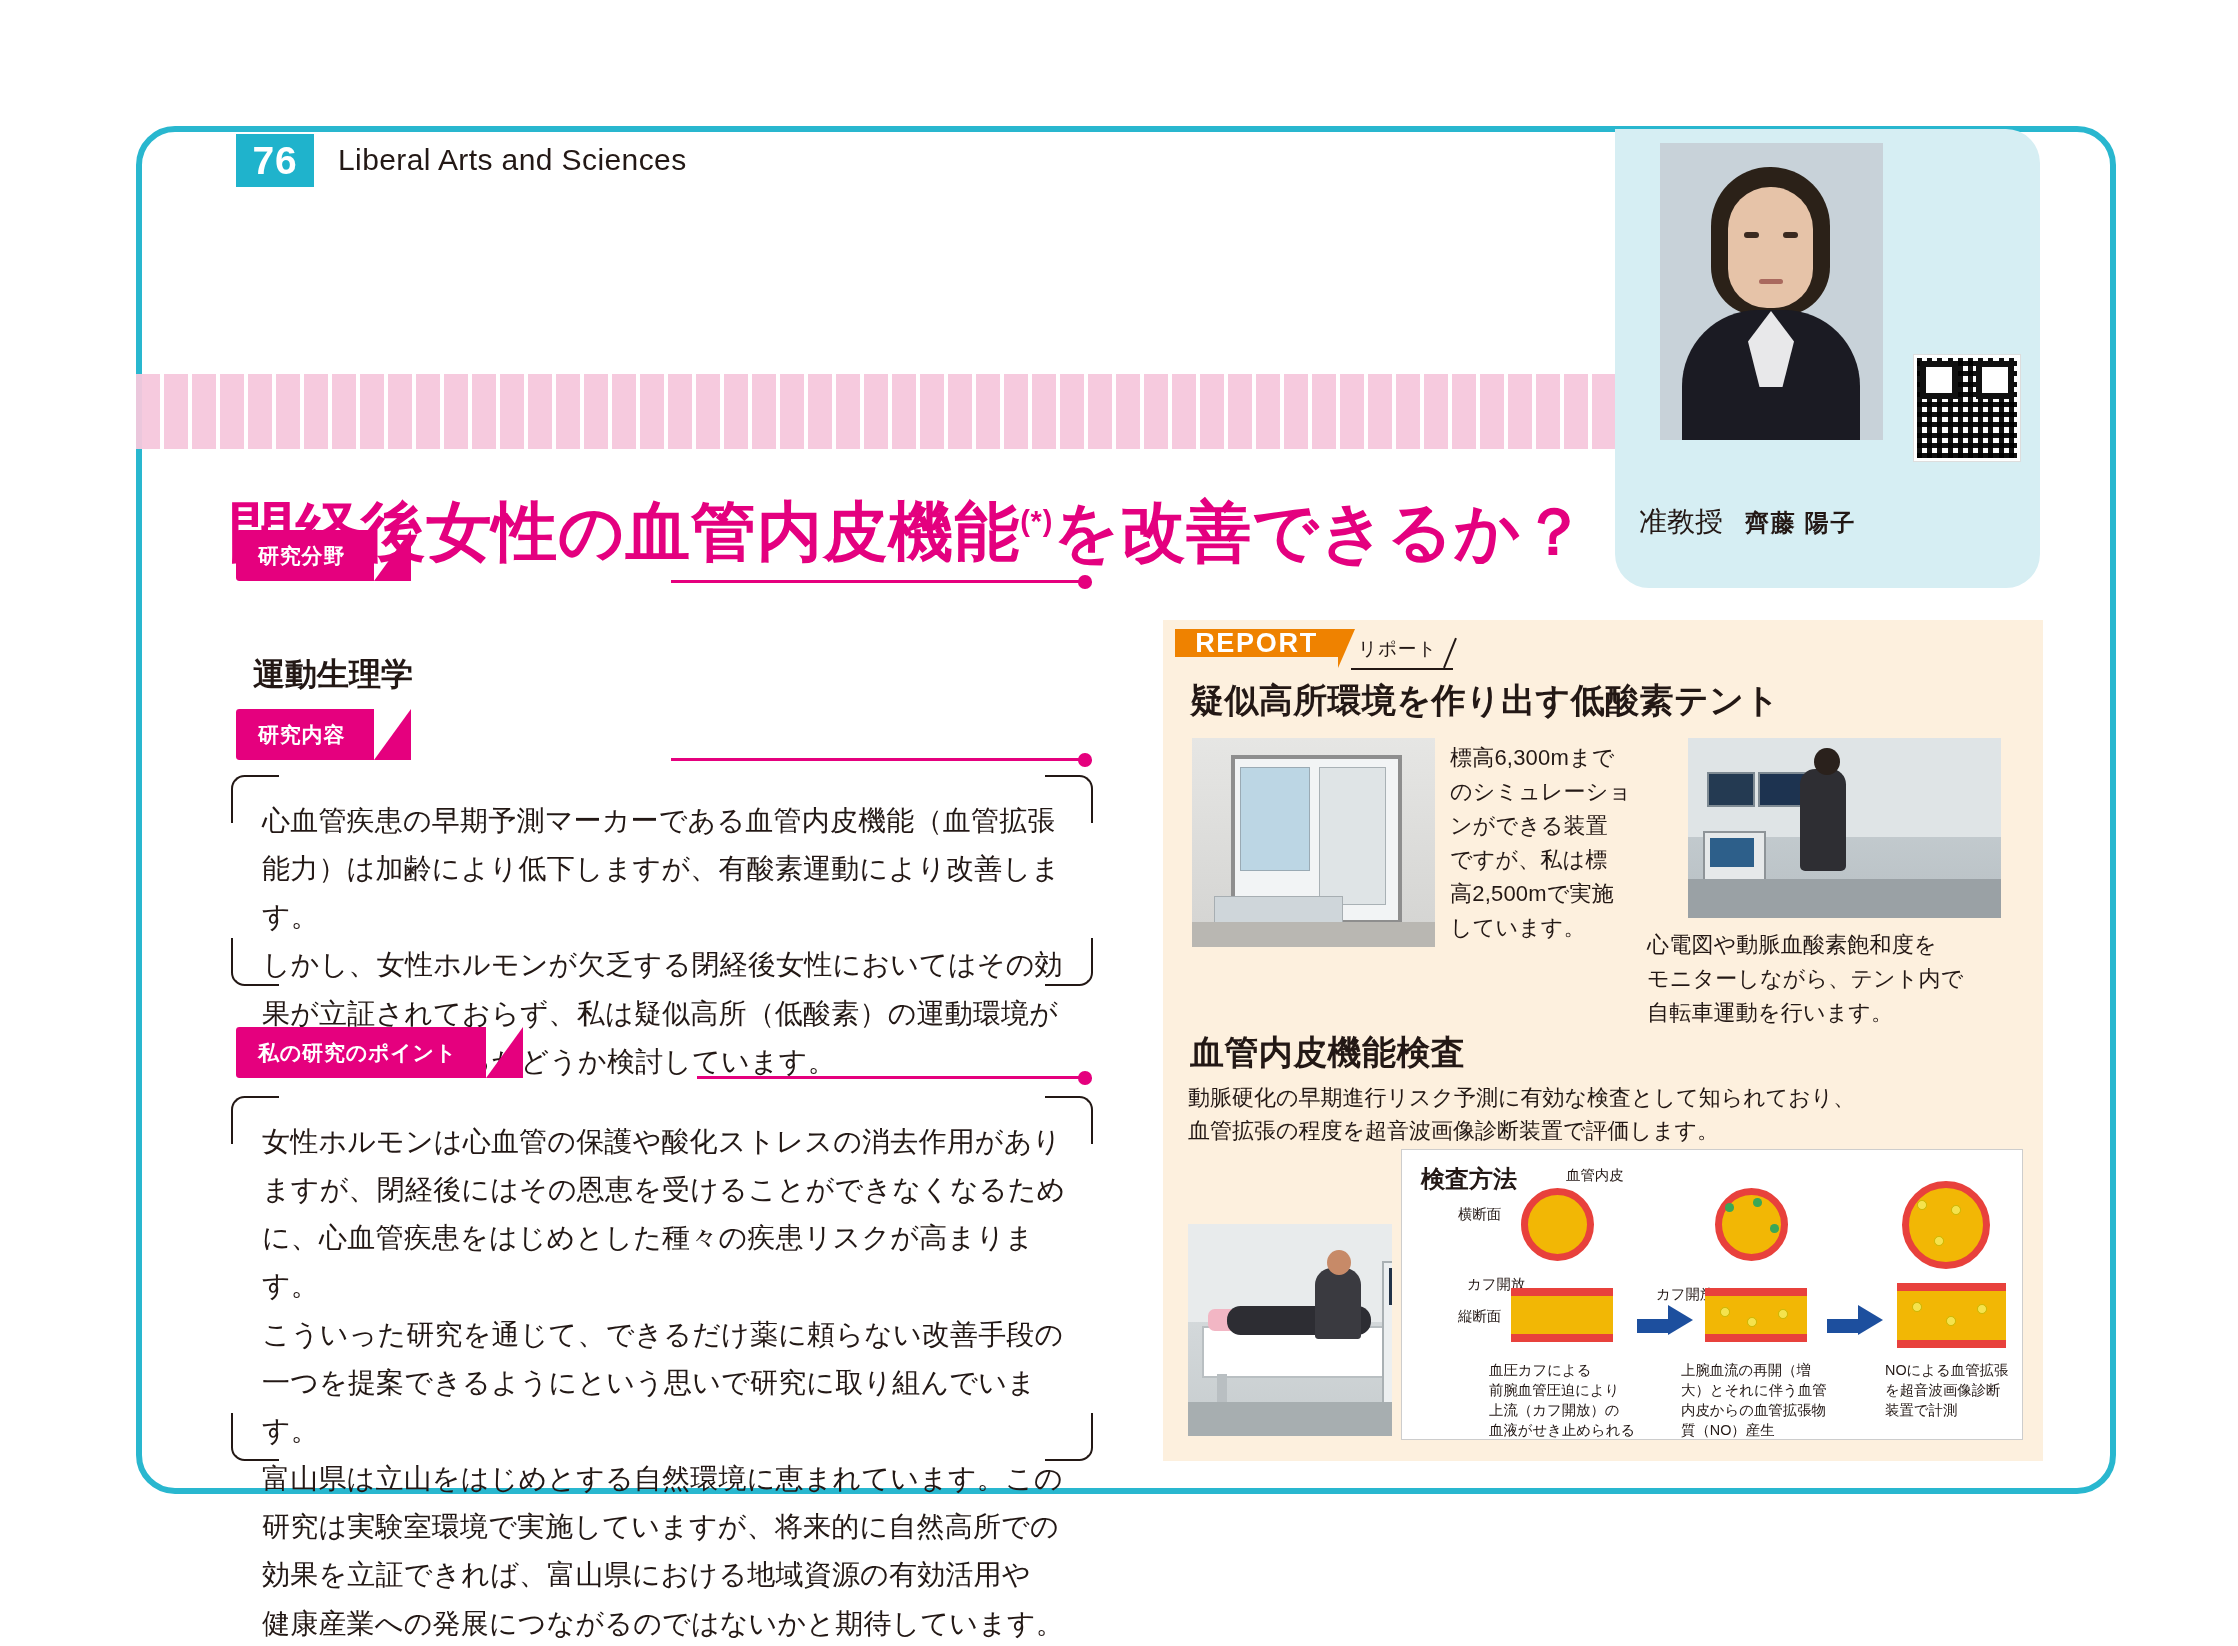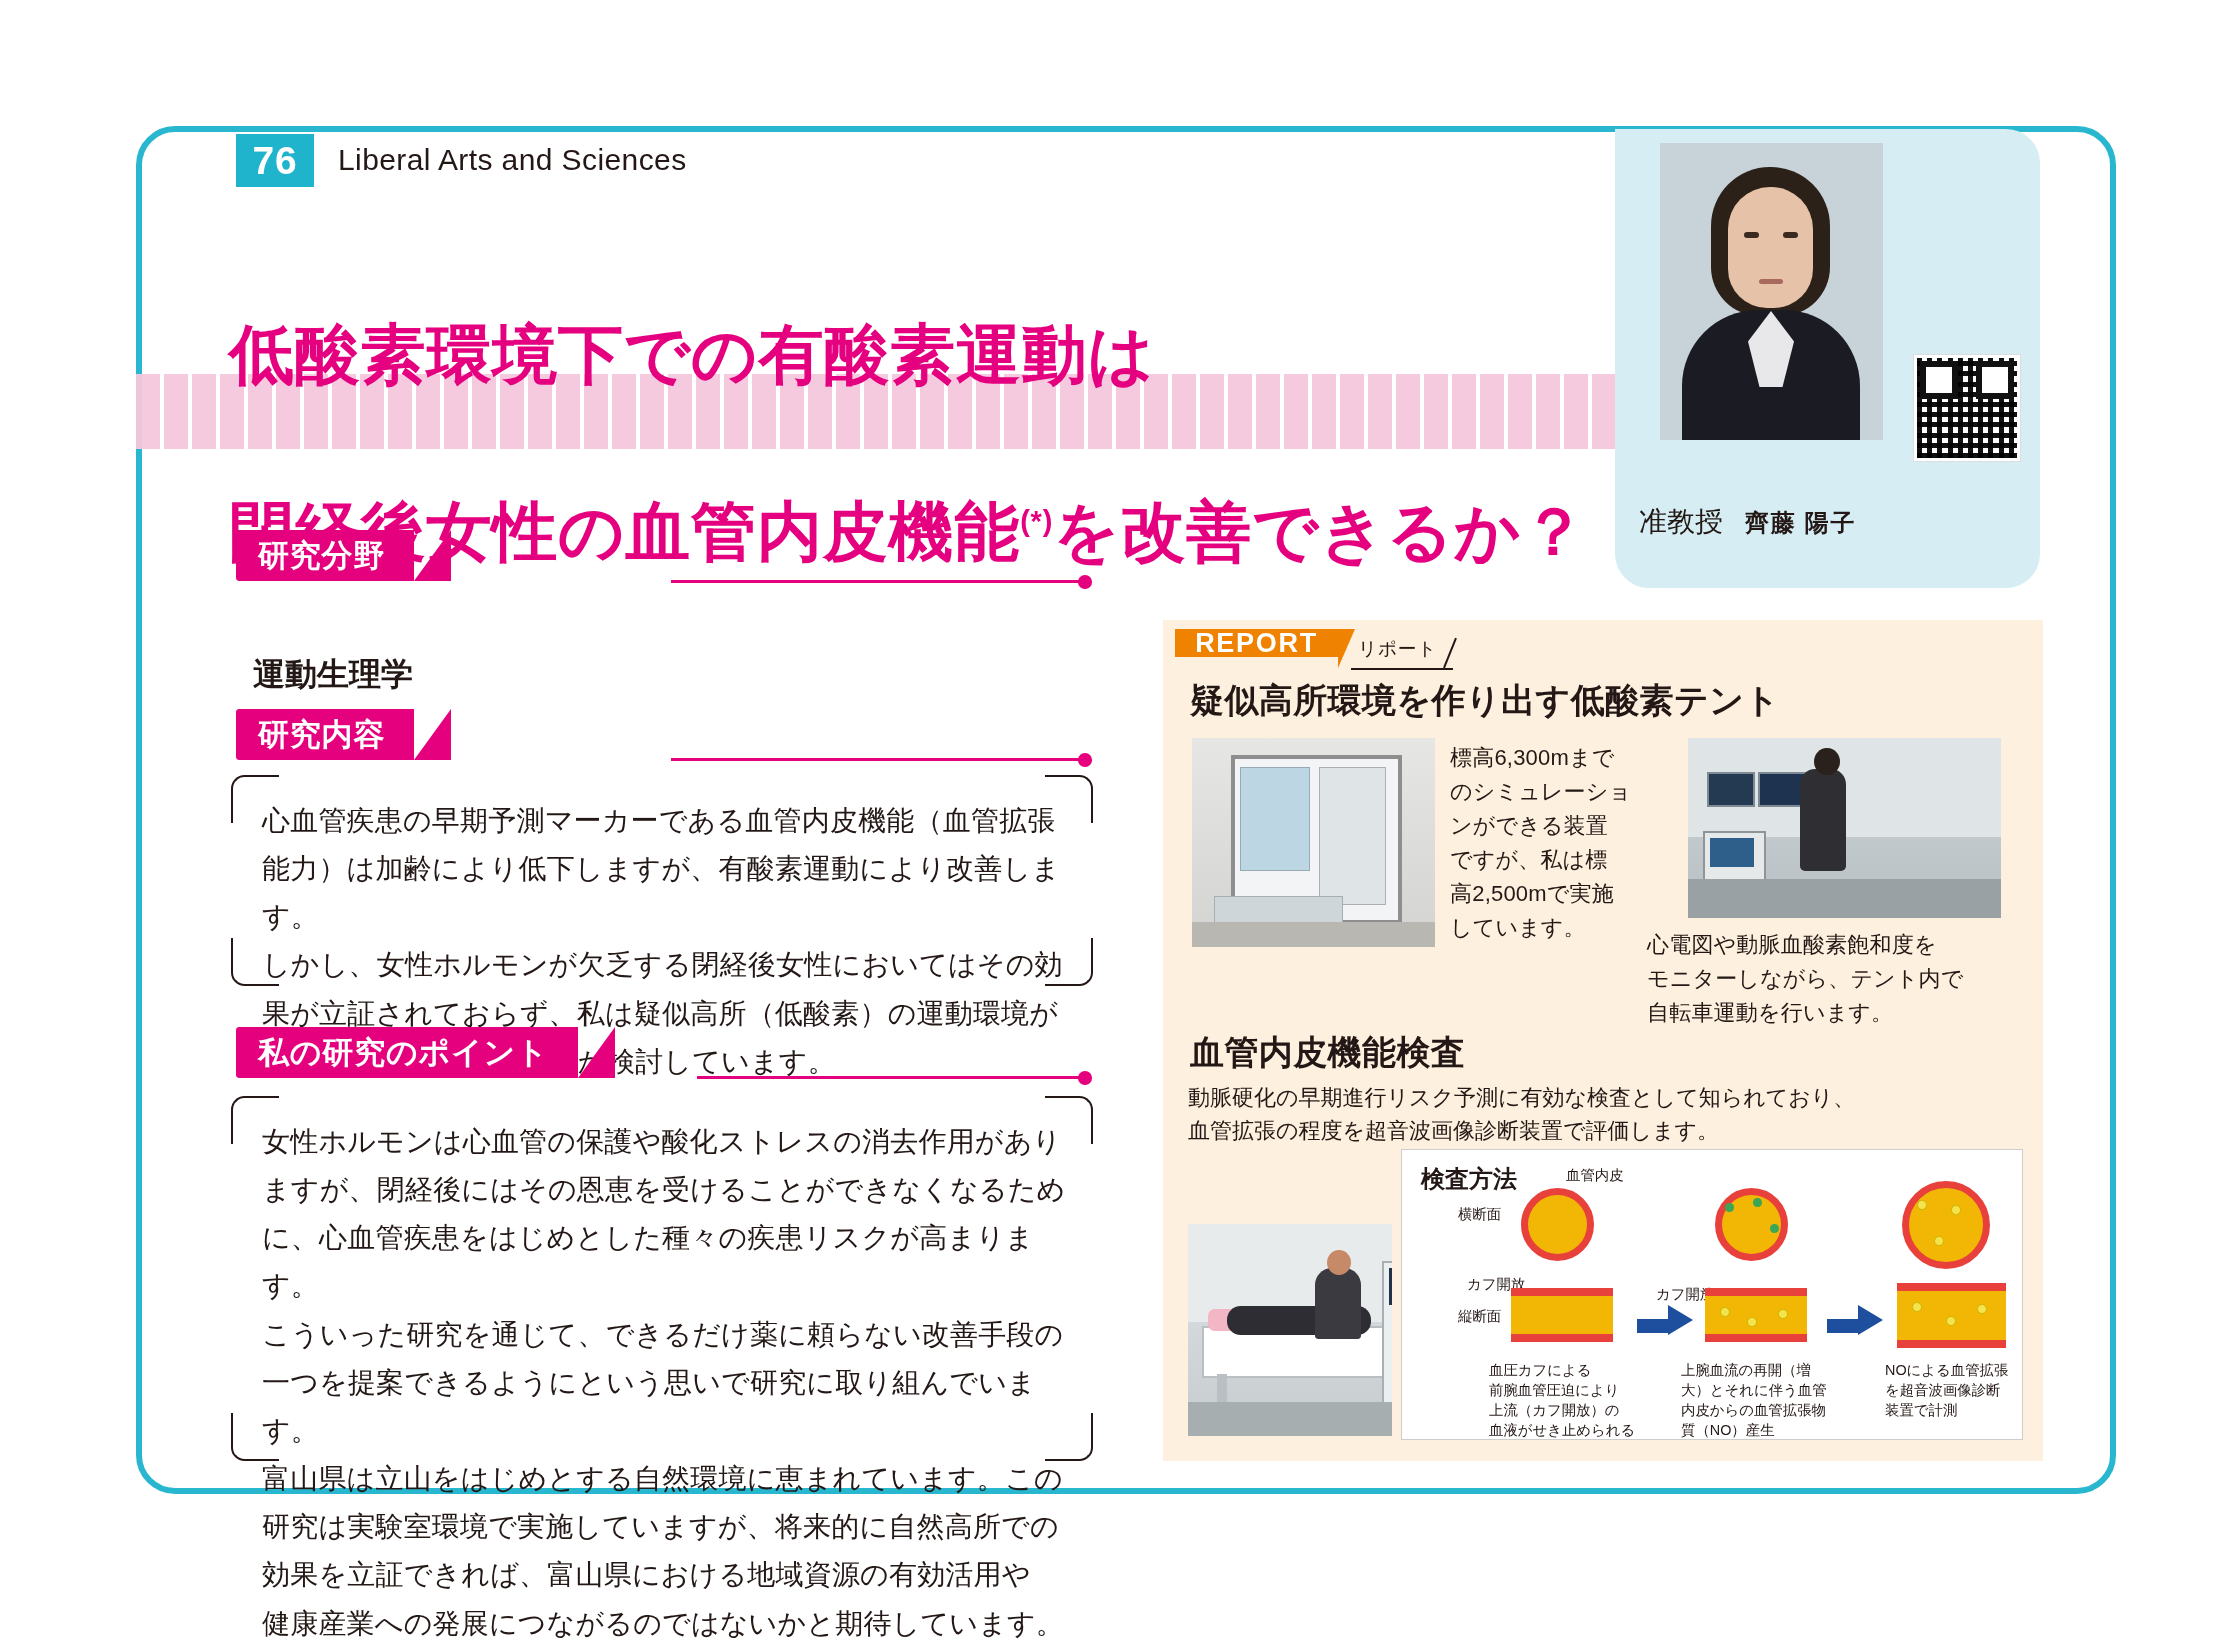--- a/index.html
+++ b/index.html
@@ -203,21 +203,21 @@
     color: #231815;
     letter-spacing: 1.7px;
   }
 
   
   .sec-head {
     position: absolute;
     height: 51px;
     background: #e5007e;
     color: #ffffff;
-    font-size: 31px;
+    font-size: 21px;
     font-weight: bold;
     display: flex;
     align-items: center;
     padding: 0 29px 0 22px;
     border-radius: 3.4px 0 0 3.4px;
     letter-spacing: 0.8px;
   }
   .sec-head::after {
     content: "";
     position: absolute;
@@ -513,21 +513,21 @@
 </head>
 <body>
 
 <div class="page-frame"></div>
 
 <div class="page-num-box">76</div>
 <div class="dept-label">Liberal Arts and Sciences</div>
 
 <div class="title-bg"></div>
 <div class="title">
-  <span>低酸素環境下での有酸素運動は</span><br>
+  <br>
   <span>閉経後女性の血管内皮機能</span><span class="ast">(*)</span><span>を改善できるか？</span>
 </div>
 
 <div class="prof-panel"></div>
 <div class="photo prof-photo">
   <div class="bg"></div>
     <div class="hair"></div>
     <div class="face"></div>
   <div class="eye-l"></div>
     <div class="eye-r"></div>

